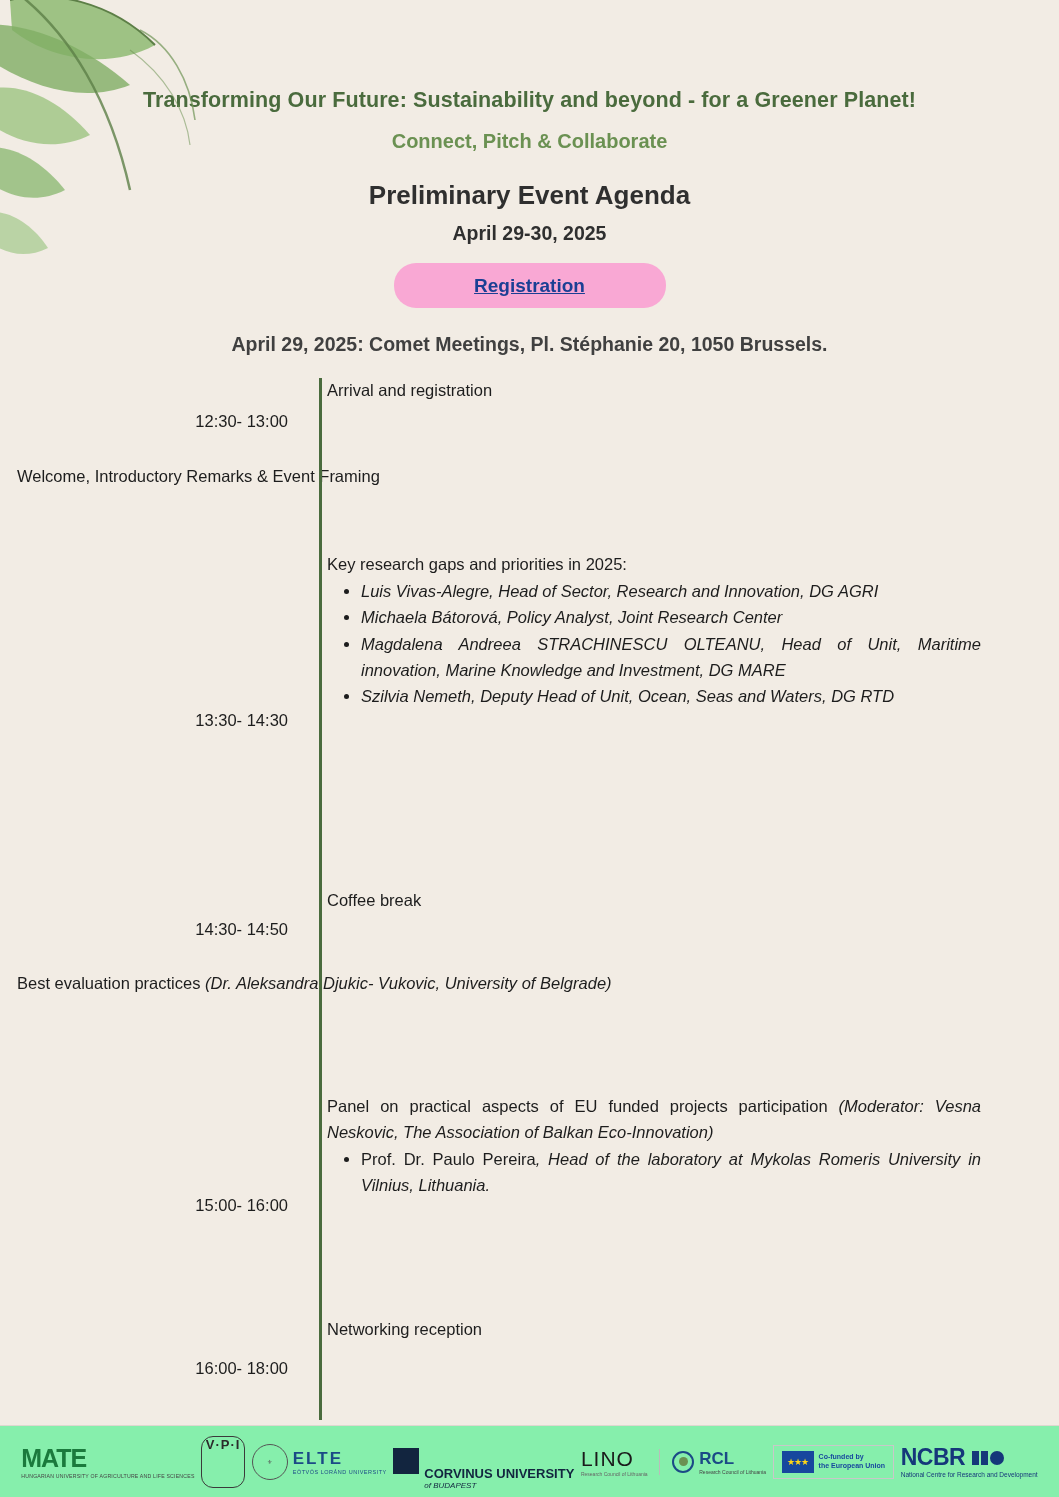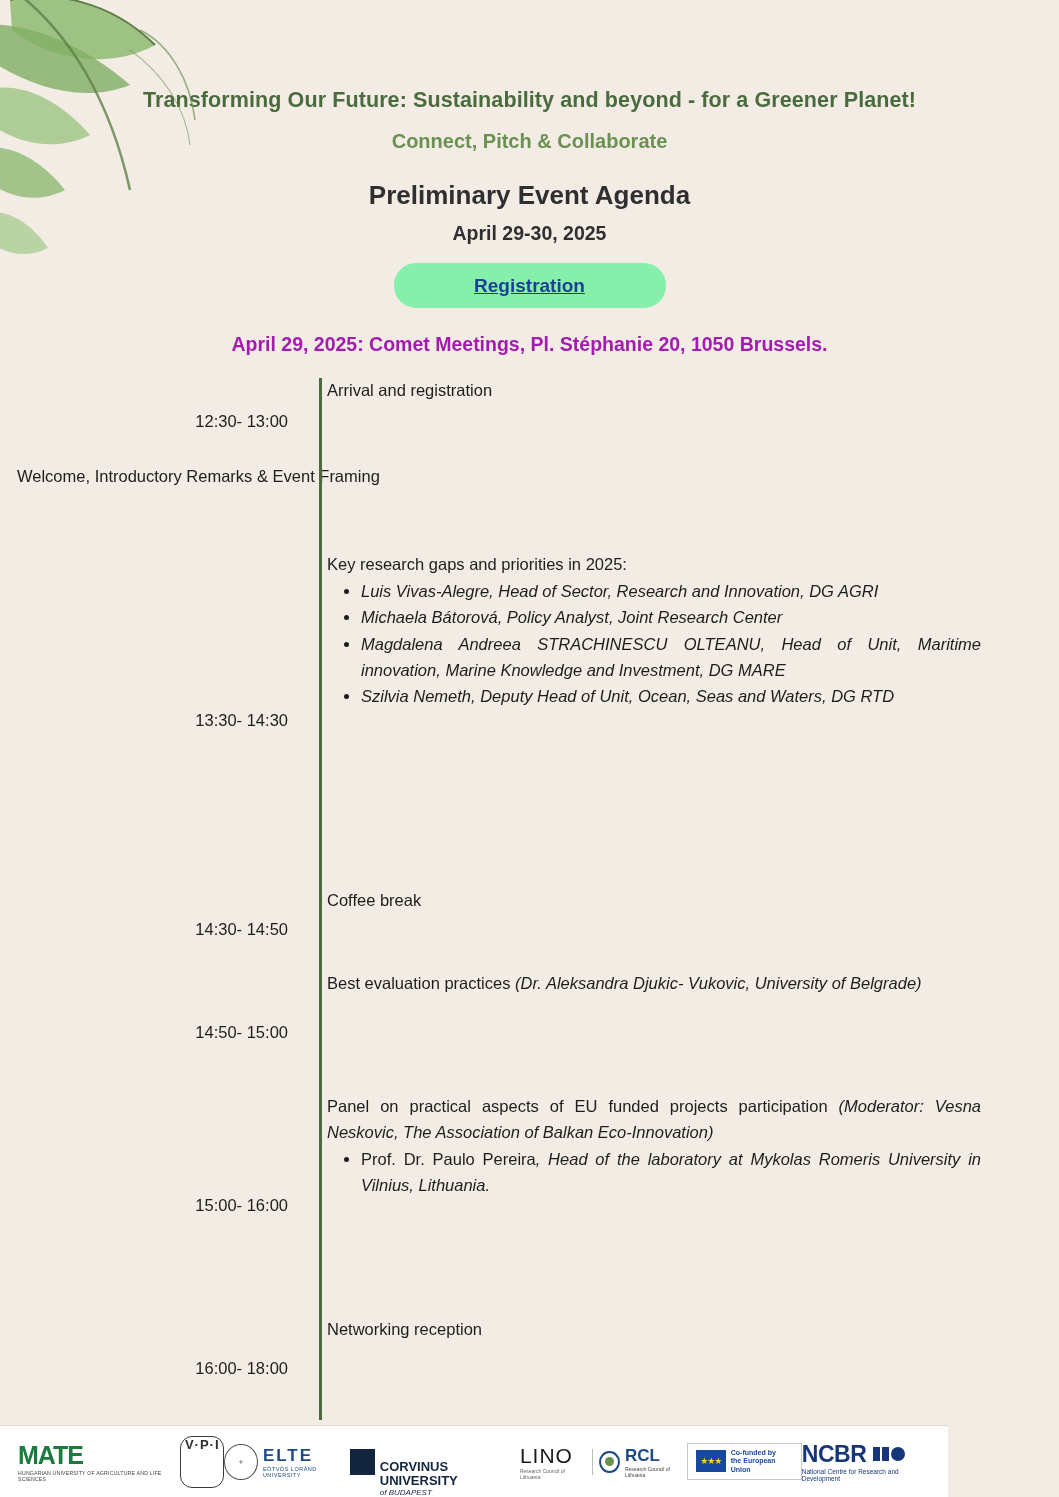--- a/index.html
+++ b/index.html
@@ -61,38 +61,38 @@
     color: #2f2f2f;
     margin: 11px 0 0 0;
   }
 
   .reg-wrap {
     display: flex;
     justify-content: center;
     margin-top: 18px;
   }
   .reg-pill {
-    background: #86efac;
+    background: #f9a8d4;
     border-radius: 22px;
     width: 272px;
     height: 45px;
     display: flex;
     align-items: center;
     justify-content: center;
   }
   .reg-pill a {
     color: #1b3f94;
     font-size: 19px;
     font-weight: bold;
     text-decoration: underline;
   }
 
   .venue {
     text-align: center;
-    color: #a21caf;
+    color: #404040;
     font-weight: bold;
     font-size: 19.5px;
     margin-top: 25px;
   }
 
   
   .agenda {
     margin-top: 22px;
     padding-left: 0px;
     position: relative;
@@ -149,23 +149,23 @@
   .r6 { height: 223px; }
   .r7 { height: 103px; }
 
   .r3 .time, .r5 .time, .r6 .time { align-items: center; }
 
   
   .footer {
     position: absolute;
     bottom: 0;
     left: 0;
-    width: 948px;
+    width: 1059px;
     height: 72px;
-    background: #ffffff;
+    background: #86efac;
     border-top: 1px solid #ded8d0;
     display: flex;
     align-items: center;
     justify-content: space-around;
     padding: 0 18px;
   }
   .logo { display: flex; align-items: center; gap: 5px; }
 
   .mate-logo { font-size: 25px; font-weight: bold; color: #1b7a3d; letter-spacing: -1px; }
   .mate-sub { font-size: 5.2px; color: #444; letter-spacing: 0.2px; }
@@ -286,21 +286,20 @@
     </div>
 
     <div class="row r4">
       <div class="time">14:30- 14:50</div>
       <div class="desc">
         <span class="lead">Coffee break</span>
       </div>
     </div>
 
     <div class="row r5">
-      <div class="time">14:50- 15:00</div>
       <div class="desc">
         <span>Best evaluation practices </span><span class="ital">(Dr. Aleksandra Djukic- Vukovic, University of Belgrade)</span>
       </div>
     </div>
 
     <div class="row r6">
       <div class="time">15:00- 16:00</div>
       <div class="desc">
         <span>Panel on practical aspects of EU funded projects participation </span><span class="ital">(Moderator: Vesna Neskovic, The Association of Balkan Eco-Innovation)</span>
         <ul>

